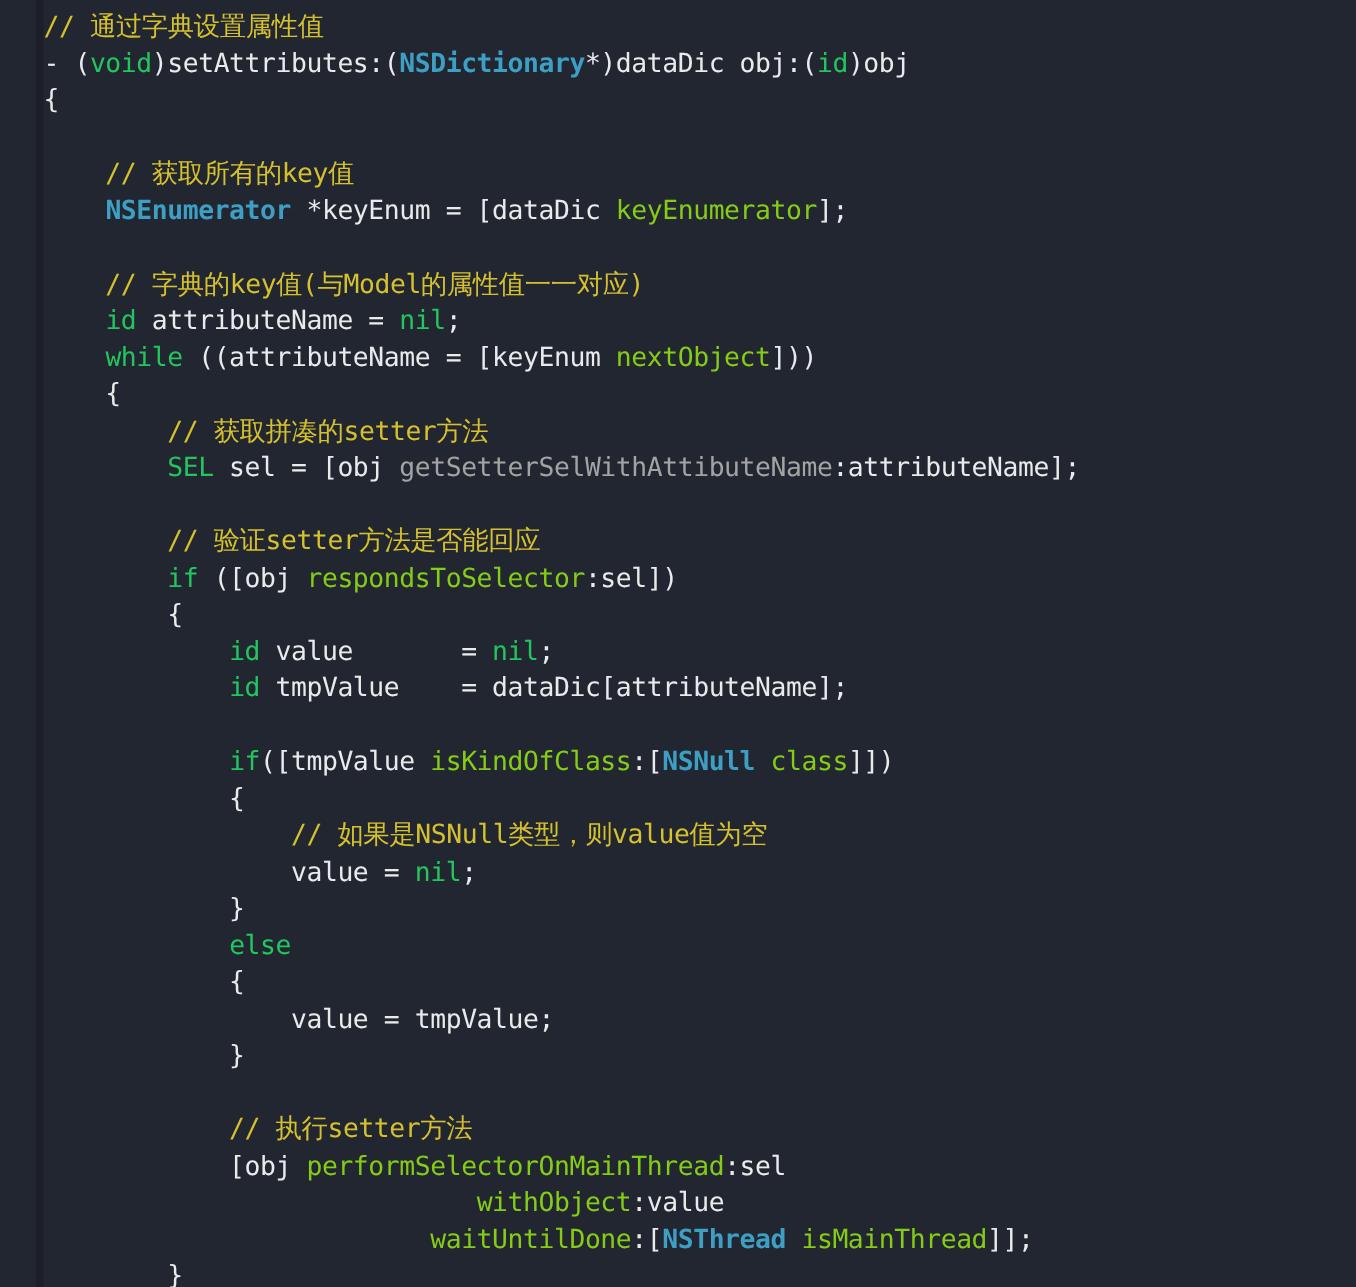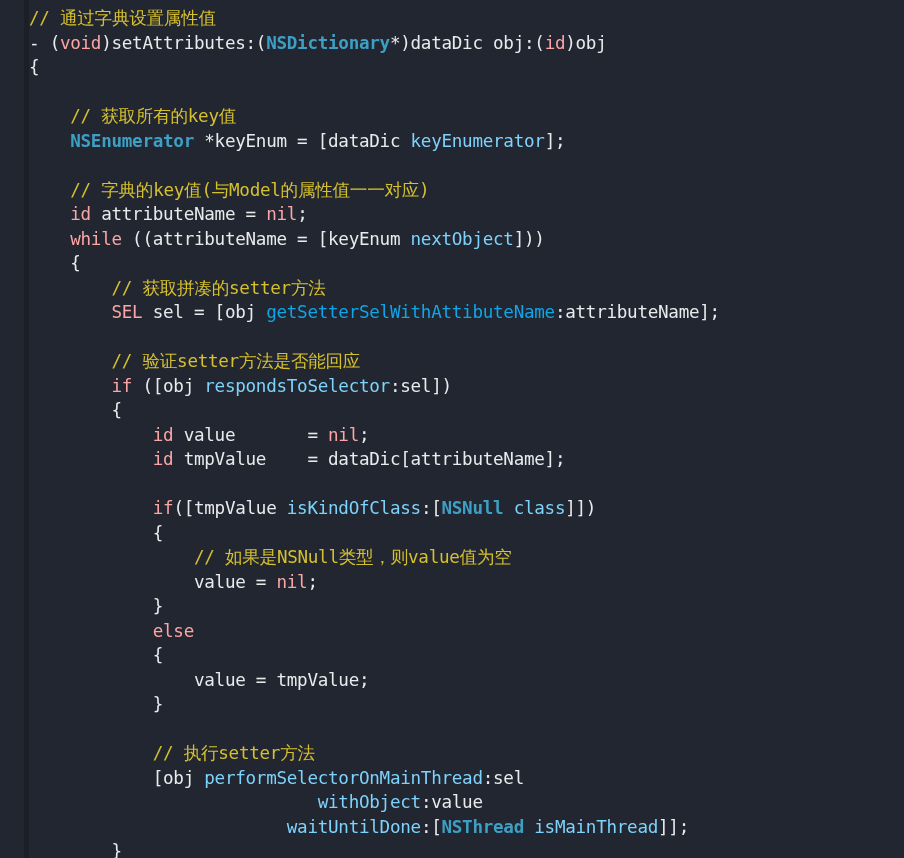--- a/index.html
+++ b/index.html
@@ -47,24 +47,24 @@
     color: #e8e8e8;
   }
   .code-line {
     display: block;
     height: 24.5px;
     white-space: pre;
   }
   
   .tok-plain   { color: #e9eaec; }
   .tok-comment { color: #d5c02e; }
-  .tok-keyword { color: #fca5a5; text-align: center; }
+  .tok-keyword { color: #22c55e; text-align: center; }
   .tok-type    { color: #3d9fc4; font-weight: bold; }
-  .tok-method  { color: #7dd3fc; }
-  .tok-magenta { color: #0ea5e9; }
+  .tok-method  { color: #84cc16; }
+  .tok-magenta { color: #a3a3a3; }
   .tok-punct   { color: #e9eaec; }
 </style>
 </head>
 <body>
 
 <div id="code-viewer">
   <div id="gutter-strip"></div>
   <pre id="code-block"><span class="code-line"><span class="tok-comment">// 通过字典设置属性值</span></span><span class="code-line"><span class="tok-plain">- </span><span class="tok-punct">(</span><span class="tok-keyword">void</span><span class="tok-plain">)setAttributes:(</span><span class="tok-type">NSDictionary</span><span class="tok-plain">*)dataDic obj:(</span><span class="tok-keyword">id</span><span class="tok-plain">)obj</span></span><span class="code-line"><span class="tok-plain">{</span></span><span class="code-line"><span class="tok-plain"></span>​</span><span class="code-line"><span class="tok-comment">    // 获取所有的key值</span></span><span class="code-line"><span class="tok-plain">    </span><span class="tok-type">NSEnumerator</span><span class="tok-plain"> *keyEnum = [dataDic </span><span class="tok-method">keyEnumerator</span><span class="tok-plain">];</span></span><span class="code-line"><span class="tok-plain"></span>​</span><span class="code-line"><span class="tok-comment">    // 字典的key值(与Model的属性值一一对应)</span></span><span class="code-line"><span class="tok-plain">    </span><span class="tok-keyword">id</span><span class="tok-plain"> attributeName = </span><span class="tok-keyword">nil</span><span class="tok-plain">;</span></span><span class="code-line"><span class="tok-plain">    </span><span class="tok-keyword">while</span><span class="tok-plain"> ((attributeName = [keyEnum </span><span class="tok-method">nextObject</span><span class="tok-plain">]))</span></span><span class="code-line"><span class="tok-plain">    {</span></span><span class="code-line"><span class="tok-comment">        // 获取拼凑的setter方法</span></span><span class="code-line"><span class="tok-plain">        </span><span class="tok-keyword">SEL</span><span class="tok-plain"> sel = [obj </span><span class="tok-magenta">getSetterSelWithAttibuteName</span><span class="tok-plain">:attributeName];</span></span><span class="code-line"><span class="tok-plain"></span>​</span><span class="code-line"><span class="tok-comment">        // 验证setter方法是否能回应</span></span><span class="code-line"><span class="tok-plain">        </span><span class="tok-keyword">if</span><span class="tok-plain"> ([obj </span><span class="tok-method">respondsToSelector</span><span class="tok-plain">:sel])</span></span><span class="code-line"><span class="tok-plain">        {</span></span><span class="code-line"><span class="tok-plain">            </span><span class="tok-keyword">id</span><span class="tok-plain"> value       = </span><span class="tok-keyword">nil</span><span class="tok-plain">;</span></span><span class="code-line"><span class="tok-plain">            </span><span class="tok-keyword">id</span><span class="tok-plain"> tmpValue    = dataDic[attributeName];</span></span><span class="code-line"><span class="tok-plain"></span>​</span><span class="code-line"><span class="tok-plain">            </span><span class="tok-keyword">if</span><span class="tok-plain">([tmpValue </span><span class="tok-method">isKindOfClass</span><span class="tok-plain">:[</span><span class="tok-type">NSNull</span><span class="tok-plain"> </span><span class="tok-method">class</span><span class="tok-plain">]])</span></span><span class="code-line"><span class="tok-plain">            {</span></span><span class="code-line"><span class="tok-comment">                // 如果是NSNull类型，则value值为空</span></span><span class="code-line"><span class="tok-plain">                value = </span><span class="tok-keyword">nil</span><span class="tok-plain">;</span></span><span class="code-line"><span class="tok-plain">            }</span></span><span class="code-line"><span class="tok-plain">            </span><span class="tok-keyword">else</span></span><span class="code-line"><span class="tok-plain">            {</span></span><span class="code-line"><span class="tok-plain">                value = tmpValue;</span></span><span class="code-line"><span class="tok-plain">            }</span></span><span class="code-line"><span class="tok-plain"></span>​</span><span class="code-line"><span class="tok-comment">            // 执行setter方法</span></span><span class="code-line"><span class="tok-plain">            [obj </span><span class="tok-method">performSelectorOnMainThread</span><span class="tok-plain">:sel</span></span><span class="code-line"><span class="tok-plain">                            </span><span class="tok-method">withObject</span><span class="tok-plain">:value</span></span><span class="code-line"><span class="tok-plain">                         </span><span class="tok-method">waitUntilDone</span><span class="tok-plain">:[</span><span class="tok-type">NSThread</span><span class="tok-plain"> </span><span class="tok-method">isMainThread</span><span class="tok-plain">]];</span></span><span class="code-line"><span class="tok-plain">        }</span></span></pre>
 </div>
 

